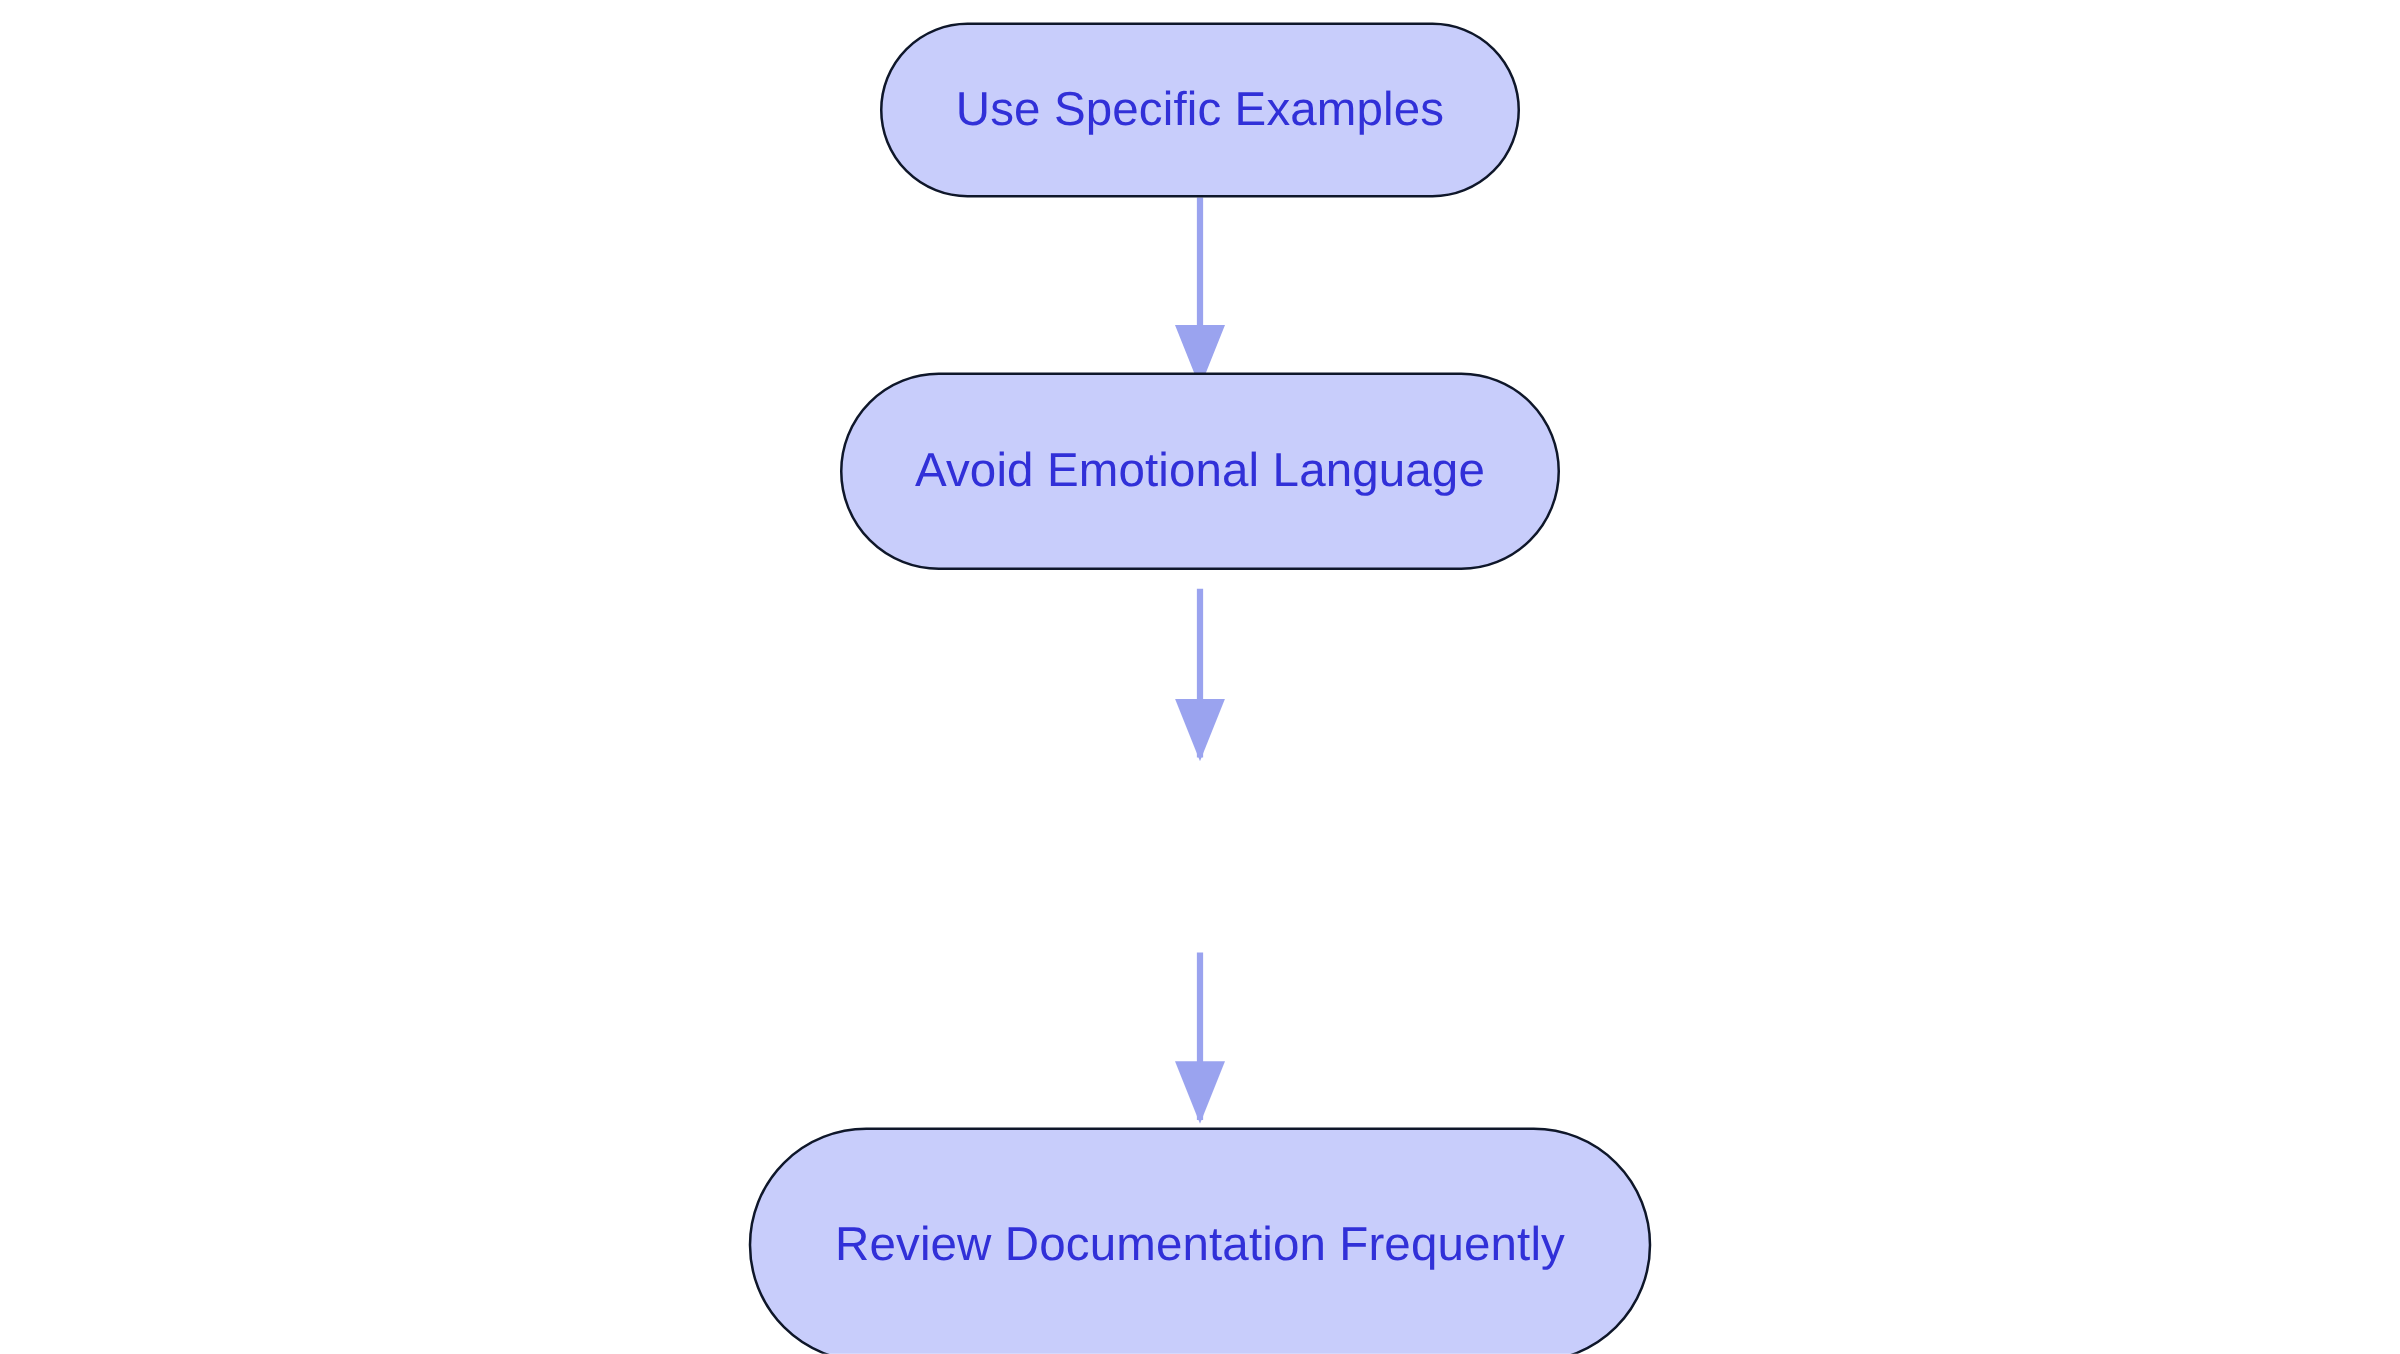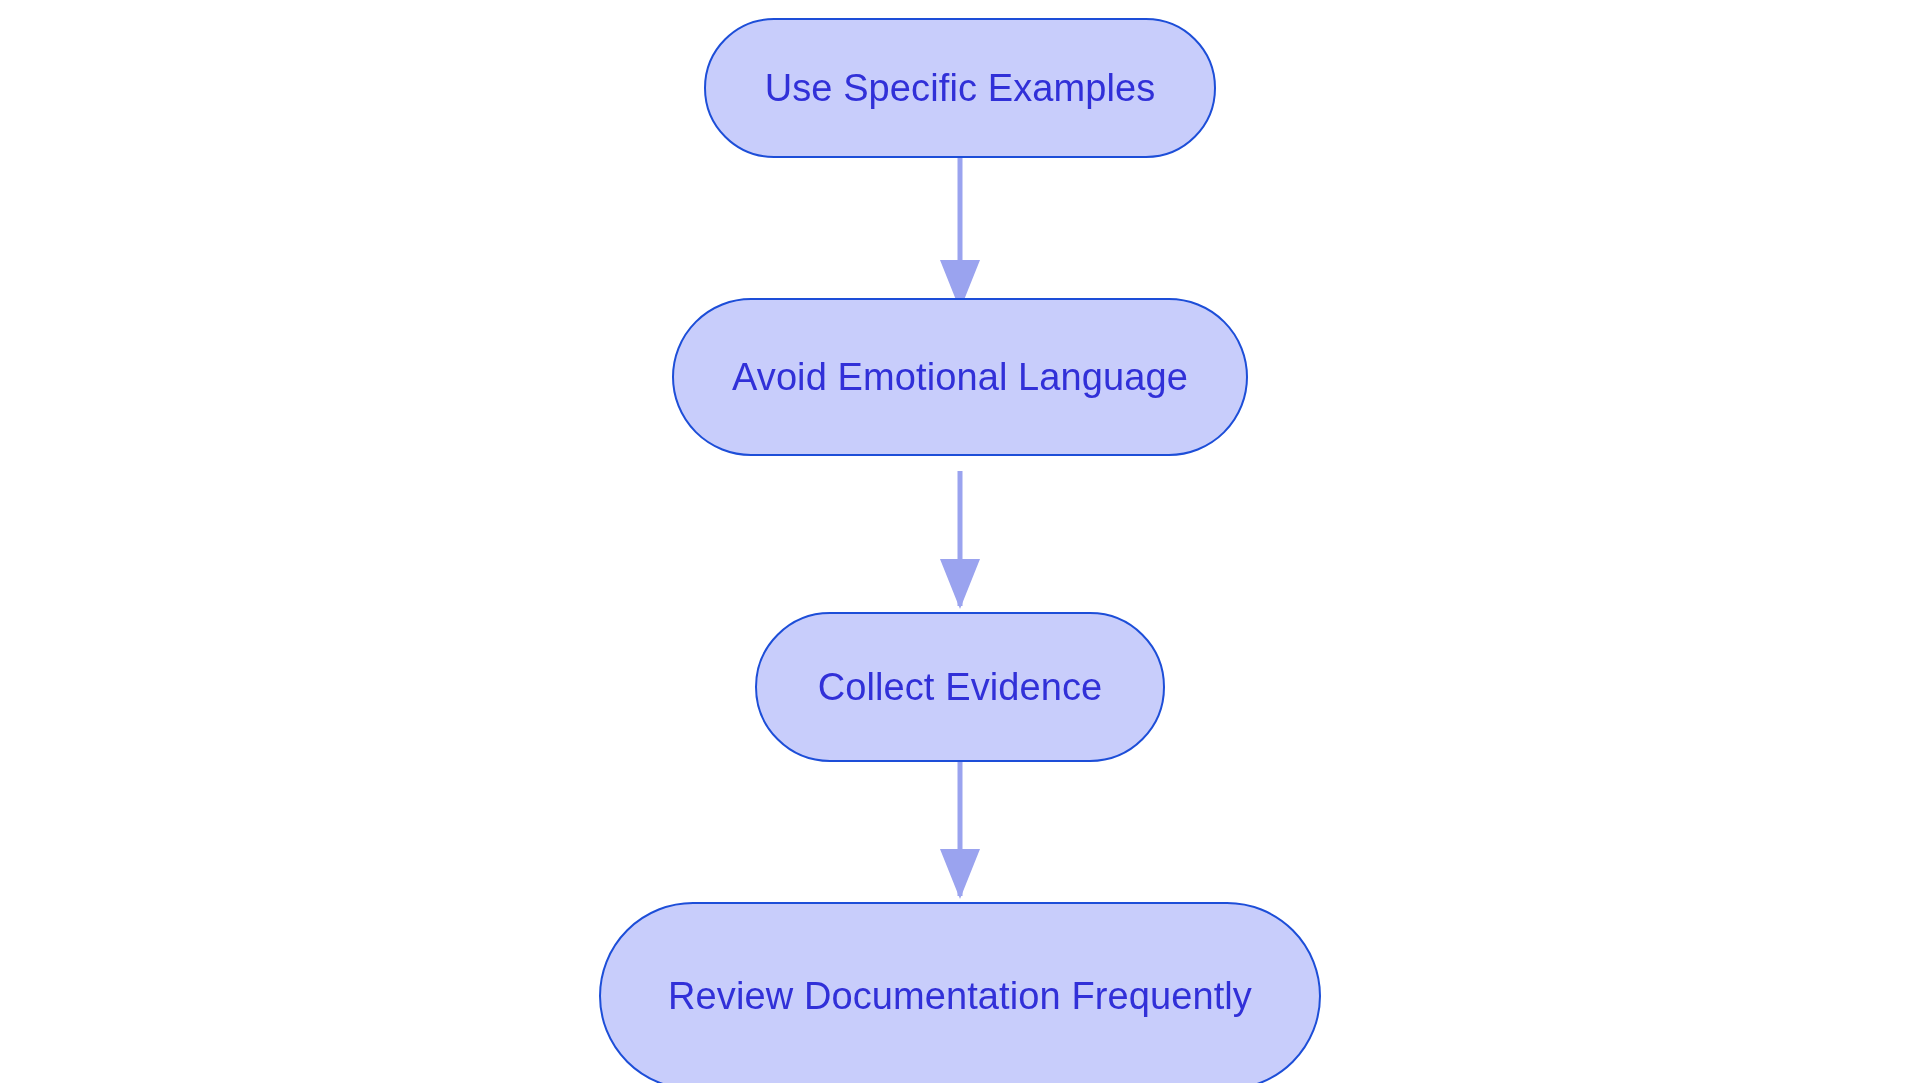--- a/index.html
+++ b/index.html
@@ -27,21 +27,21 @@
     height: 1083px;
     pointer-events: none;
   }
   .node {
     position: absolute;
     box-sizing: border-box;
     display: flex;
     align-items: center;
     justify-content: center;
     background: #c8cdfb;
-    border: 2px solid #1d4ed8;
+    border: 2px solid #0f172a;
     border-radius: 999px;
     transform: translateX(-50%);
   }
   .node-label {
     color: #3130d8;
     font-family: "Liberation Sans", sans-serif;
     font-size: 38px;
     font-weight: 400;
     letter-spacing: 0.1px;
     white-space: nowrap;
@@ -78,21 +78,18 @@
   </svg>
 
   <div class="node" id="node-1">
     <span class="node-label">Use Specific Examples</span>
   </div>
 
   <div class="node" id="node-2">
     <span class="node-label">Avoid Emotional Language</span>
   </div>
 
-  <div class="node" id="node-3">
-    <span class="node-label">Collect Evidence</span>
-  </div>
 
   <div class="node" id="node-4">
     <span class="node-label">Review Documentation Frequently</span>
   </div>
 
 </div>
 
 </body></html>

